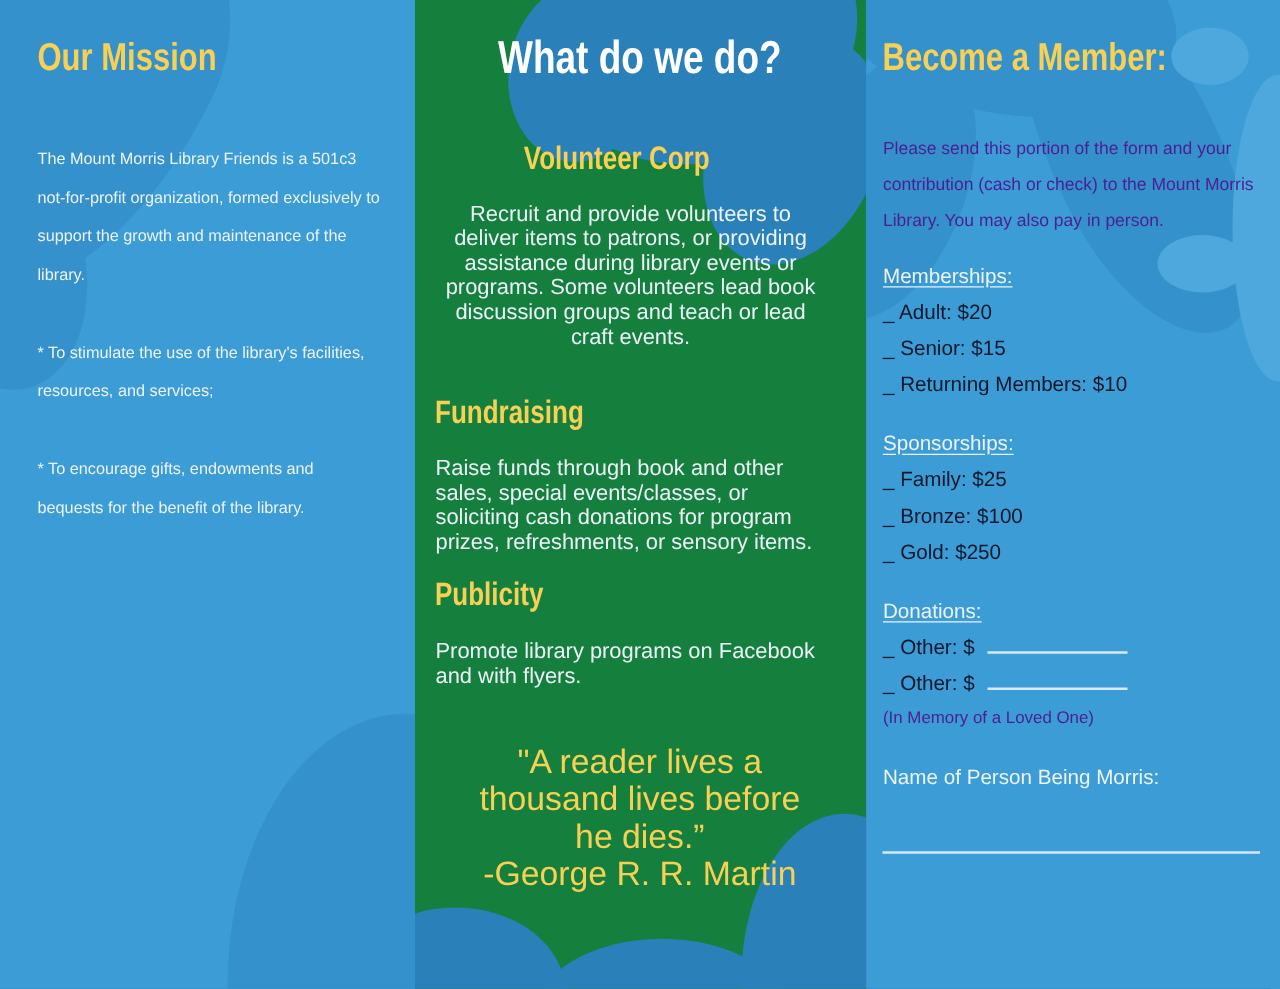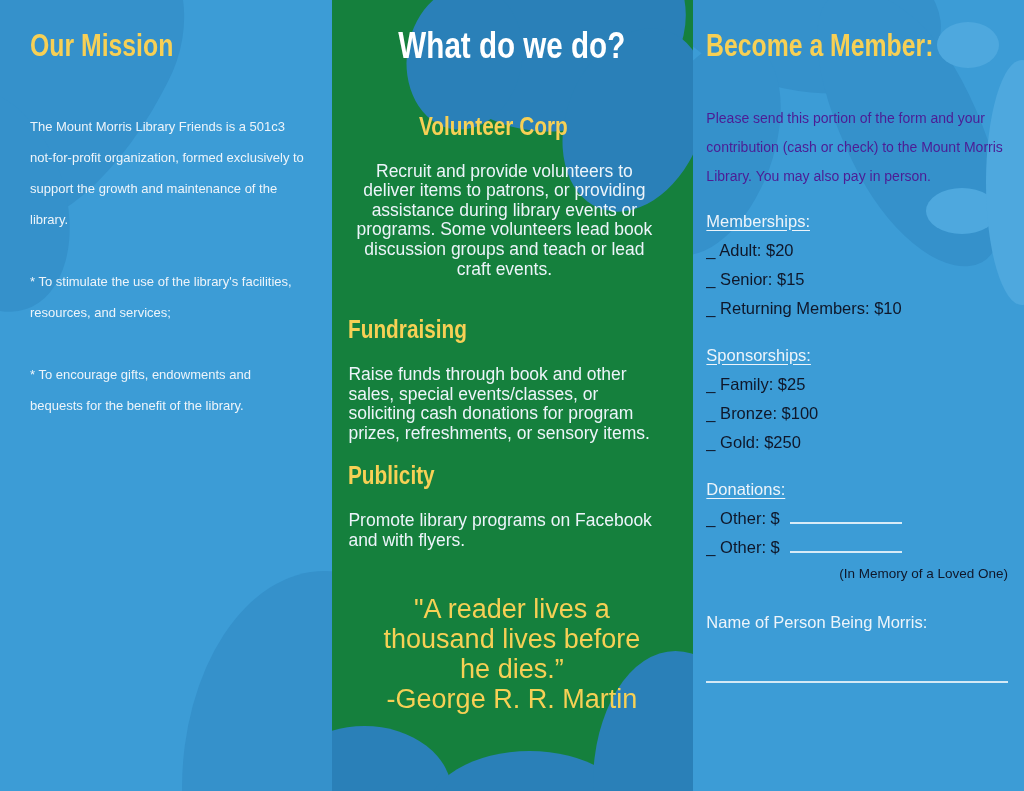--- a/index.html
+++ b/index.html
@@ -48,21 +48,21 @@
   .sec-pub{margin-top:18px;}
   .quote{margin-top:44px;text-align:center;color:#F7D055;font-size:27px;line-height:30px;}
   .member-intro{color:#4c1d95;font-size:14px;line-height:29px;margin:40px 0 16px 0;}
   .group-h{color:#EDF4FA;font-size:16.5px;line-height:29px;font-weight:400;margin:0;
     text-decoration:underline;text-underline-offset:3px;}
   .group{margin-top:6px;}
   .group-sp{margin-top:18px;}
   .m-item{color:#0f172a;font-size:16.5px;line-height:29px;}
   .blank{display:inline-block;width:112px;height:14px;border-bottom:2px solid rgba(255,255,255,0.8);
     margin-left:10px;vertical-align:baseline;}
-  .memo-note{color:#0f172a;font-size:13.5px;line-height:24px;text-align:right;}
+  .memo-note{color:#4c1d95;font-size:13.5px;line-height:24px;}
   .honoree-label{color:#EDF4FA;font-size:16.5px;line-height:29px;margin-top:22px;}
   .fill-line{height:0;border-bottom:2px solid rgba(255,255,255,0.78);width:100%;}
   .fill-line-1{margin-top:44px;}
 </style>
 </head>
 <body>
 
 <div class="brochure">
 
   <div class="panel panel-left">

